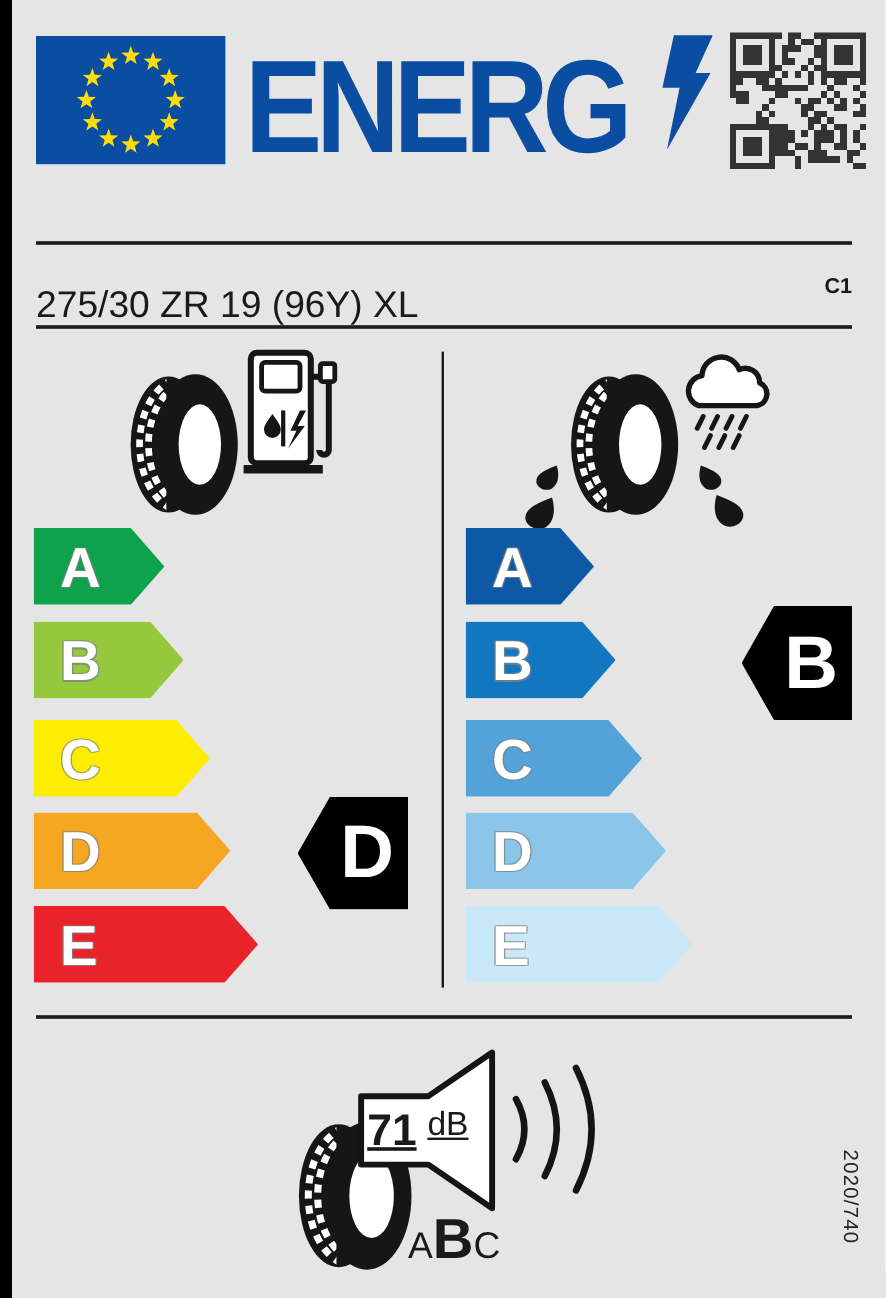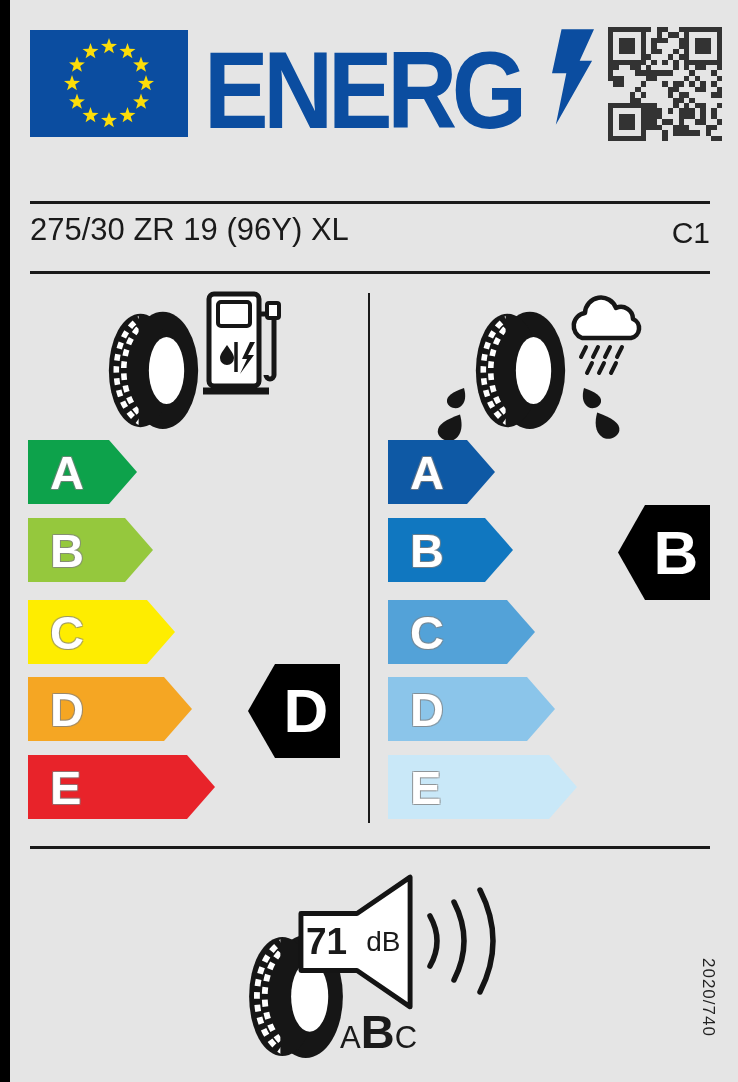--- a/index.html
+++ b/index.html
@@ -17,22 +17,22 @@
     left:204px; top:35px; font-size:110px; line-height:110px; font-weight:bold;
     letter-spacing:-6px; color:var(--accent);
     transform:scaleX(0.88); transform-origin:0 0; white-space:nowrap;
   }
   .bolt { left:552px; top:28px; width:42px; height:98px; }
   .qr { left:608px; top:27px; width:114px; height:114px; }
 
   
   .brand { left:30px; top:164px; font-size:30px; font-weight:bold; }
   .barcode { right:28px; top:164px; font-size:30px; }
-  .size { left:30px; top:212px; font-size:31px; }
-  .tyre-class { right:28px; top:216px; font-size:30px; }
+  .size { left:30px; top:236px; font-size:31px; }
+  .tyre-class { right:28px; top:228px; font-size:18px;font-weight:bold; }
   .rule { left:30px; width:680px; height:3px; background:var(--ink); }
   .rule1 { top:201px; } .rule2 { top:271px; } .rule3 { top:846px; }
   .vdivider { left:368px; top:293px; width:2px; height:530px; background:var(--ink); }
 
   
   .arrow {
     position:absolute; height:64px; display:flex; align-items:center;
     clip-path:polygon(0 0, calc(100% - 28px) 0, 100% 50%, calc(100% - 28px) 100%, 0 100%);
   }
   .arrow span {
@@ -54,21 +54,21 @@
   .badge-wet  { left:618px; top:505px; width:92px; height:95px; }
 
   
   .fuel-icon { left:100px; top:290px; width:185px; height:150px; }
   .wet-icon  { left:432px; top:290px; width:215px; height:152px; }
 
   
   .noise-tire { left:246px; top:933px; width:100px; height:127px; }
   .horn { left:298px; top:872px; width:118px; height:140px; }
   .waves { left:424px; top:878px; width:82px; height:128px; }
-  .noise-text { left:306px; top:921px; display:flex; align-items:center; gap:19px; }
+  .noise-text { left:306px; top:921px; display:flex; align-items:flex-start; gap:9px;text-decoration:underline; }
   .noise-val { font-size:37px; font-weight:bold; }
   .noise-unit { font-size:28px; }
   .abc { left:340px; top:1004px; display:flex; align-items:baseline; }
   .abc .na, .abc .nc { font-size:31px; }
   .abc .nb { font-size:47px; font-weight:bold; }
   .reg {
     right:20px; top:958px; font-size:17px; letter-spacing:1px; color:#222;
     writing-mode:vertical-rl;
   }
 </style>

